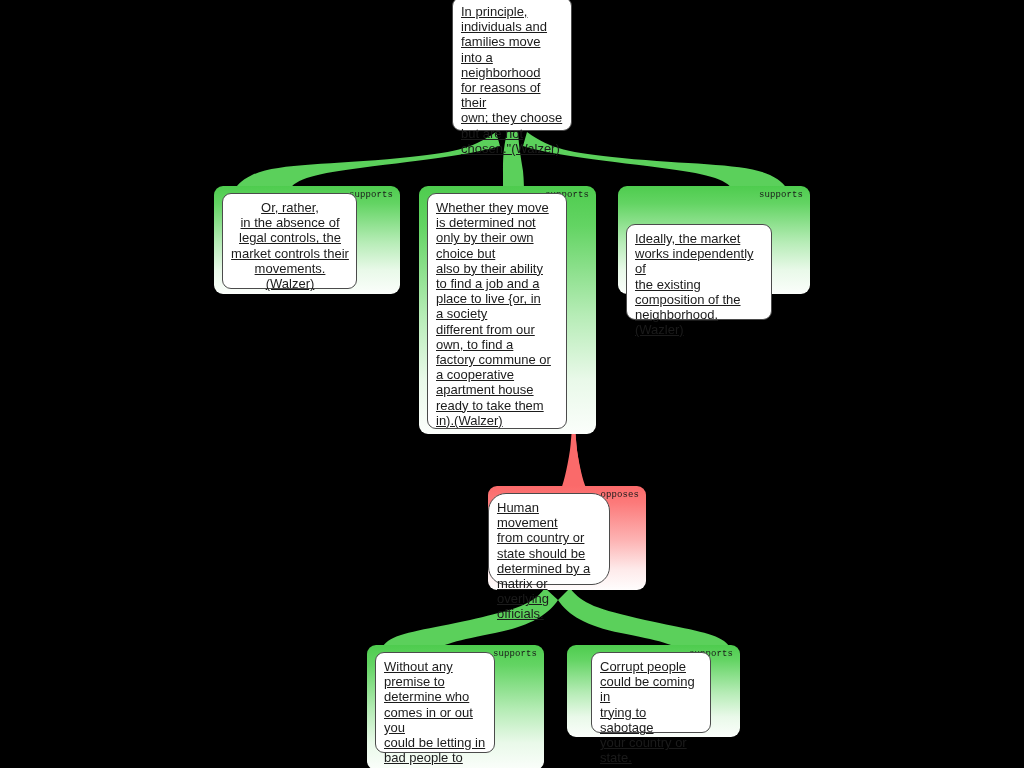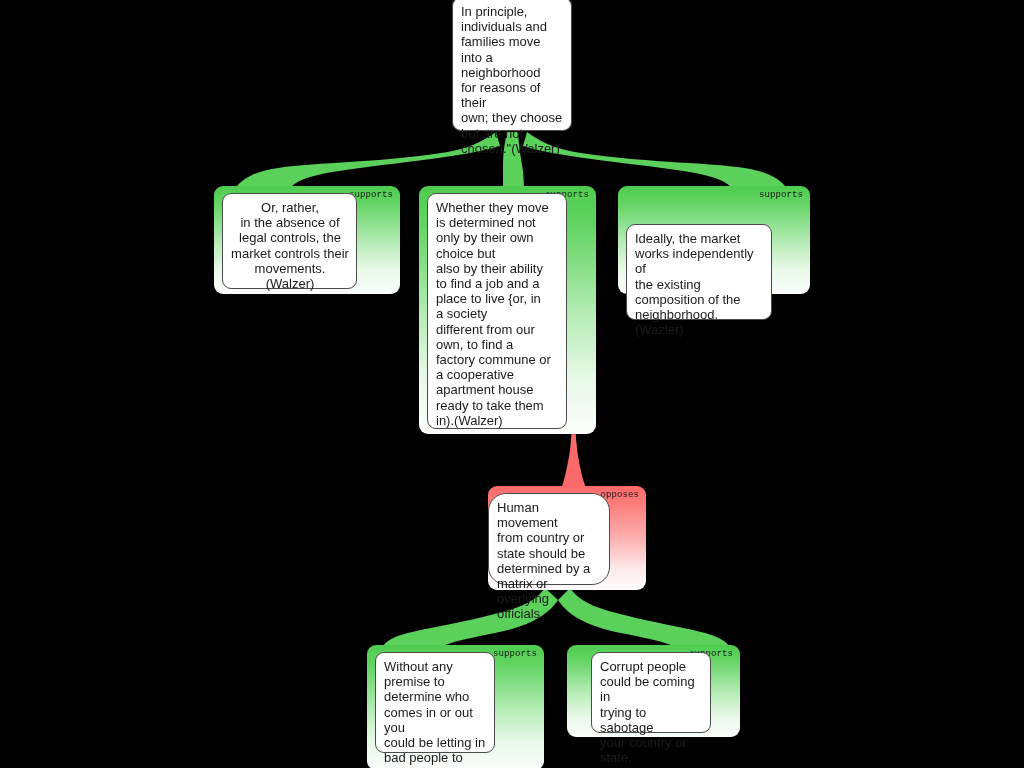--- a/index.html
+++ b/index.html
@@ -80,20 +80,21 @@
     border: 1px solid #4b4b4b;
     border-radius: 9px;
     box-sizing: border-box;
     padding: 6px 7px 6px 8px;
   }
   .claim-text {
     font-size: 13px;
     line-height: 15.2px;
     color: #1b1b1b;
     white-space: pre-line;
+    text-decoration: underline;
   }
 </style>
 </head>
 <body>
 
 <div id="canvas">
 
   <svg id="connectors" viewBox="0 0 1024 768">
 
     <path fill="#5bd05b" d="M 496,132

